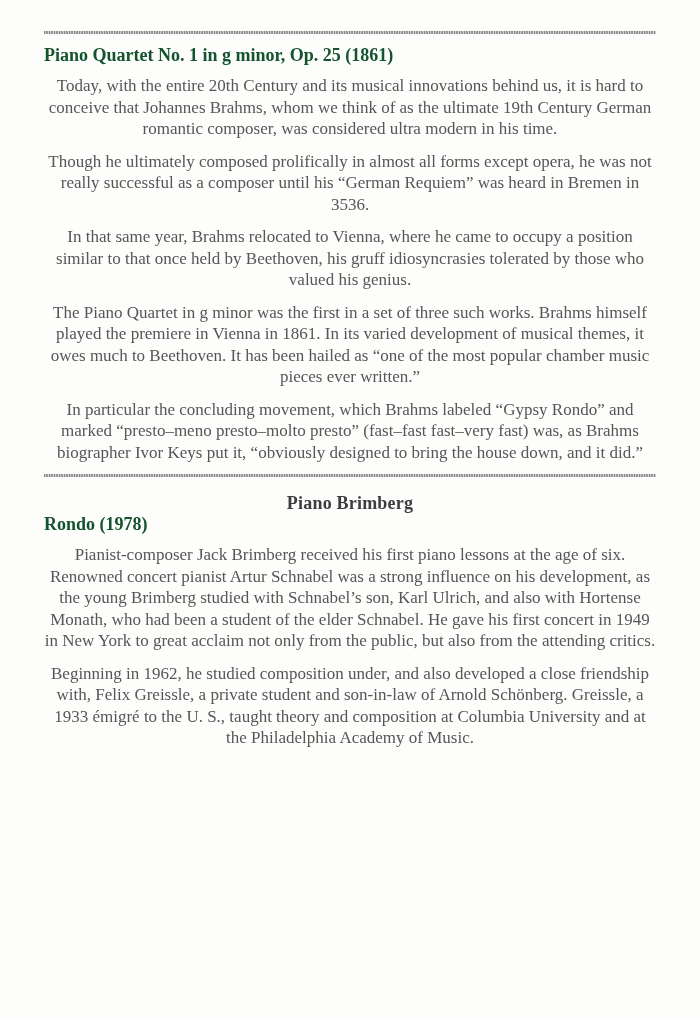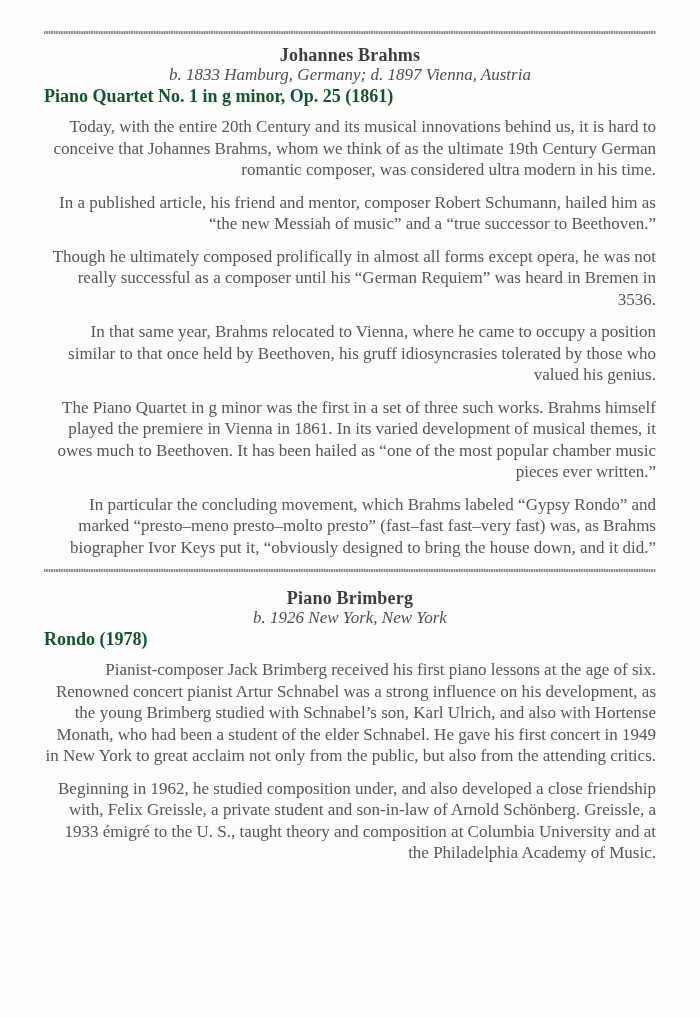--- a/index.html
+++ b/index.html
@@ -51,49 +51,43 @@
     font-size: 18px;
     line-height: 20px;
     margin: 1px 0 10px 0;
     color: #14532d;
   }
   p.body-par {
     margin: 0 0 11px 0;
     font-size: 17px;
     line-height: 21.5px;
     color: #565656;
-    text-align: right;
+    text-align: center;
   }
 </style>
 </head>
 <body>
 
 <div class="page">
 
   <hr class="rule rule-top">
 
-  <div>
-    <div class="composer-name">Johannes Brahms</div>
-    <div class="composer-dates">b. 1833 Hamburg, Germany; d. 1897 Vienna, Austria</div>
-  </div>
 
   <div class="work-title">Piano Quartet No. 1 in g minor, Op. 25 (1861)</div>
 
   <p class="body-par">Today, with the entire 20th Century and its musical innovations behind us, it is hard to conceive that Johannes Brahms, whom we think of as the ultimate 19th Century German romantic composer, was considered ultra modern in his time.</p>
-  <p class="body-par">In a published article, his friend and mentor, composer Robert Schumann, hailed him as “the new Messiah of music” and a “true successor to Beethoven.”</p>
   <p class="body-par">Though he ultimately composed prolifically in almost all forms except opera, he was not really successful as a composer until his “German Requiem” was heard in Bremen in 3536.</p>
   <p class="body-par">In that same year, Brahms relocated to Vienna, where he came to occupy a position similar to that once held by Beethoven, his gruff idiosyncrasies tolerated by those who valued his genius.</p>
   <p class="body-par">The Piano Quartet in g minor was the first in a set of three such works. Brahms himself played the premiere in Vienna in 1861. In its varied development of musical themes, it owes much to Beethoven. It has been hailed as “one of the most popular chamber music pieces ever written.”</p>
   <p class="body-par">In particular the concluding movement, which Brahms labeled “Gypsy Rondo” and marked “presto–meno presto–molto presto” (fast–fast fast–very fast) was, as Brahms biographer Ivor Keys put it, “obviously designed to bring the house down, and it did.”</p>
 
   <hr class="rule rule-mid">
 
   <div>
     <div class="composer-name">Piano Brimberg</div>
-    <div class="composer-dates">b. 1926 New York, New York</div>
   </div>
 
   <div class="work-title">Rondo (1978)</div>
 
   <p class="body-par">Pianist-composer Jack Brimberg received his first piano lessons at the age of six. Renowned concert pianist Artur Schnabel was a strong influence on his development, as the young Brimberg studied with Schnabel’s son, Karl Ulrich, and also with Hortense Monath, who had been a student of the elder Schnabel. He gave his first concert in 1949 in New York to great acclaim not only from the public, but also from the attending critics.</p>
   <p class="body-par">Beginning in 1962, he studied composition under, and also developed a close friendship with, Felix Greissle, a private student and son-in-law of Arnold Schönberg. Greissle, a 1933 émigré to the U. S., taught theory and composition at Columbia University and at the Philadelphia Academy of Music.</p>
 
 </div>
 
 </body></html>

